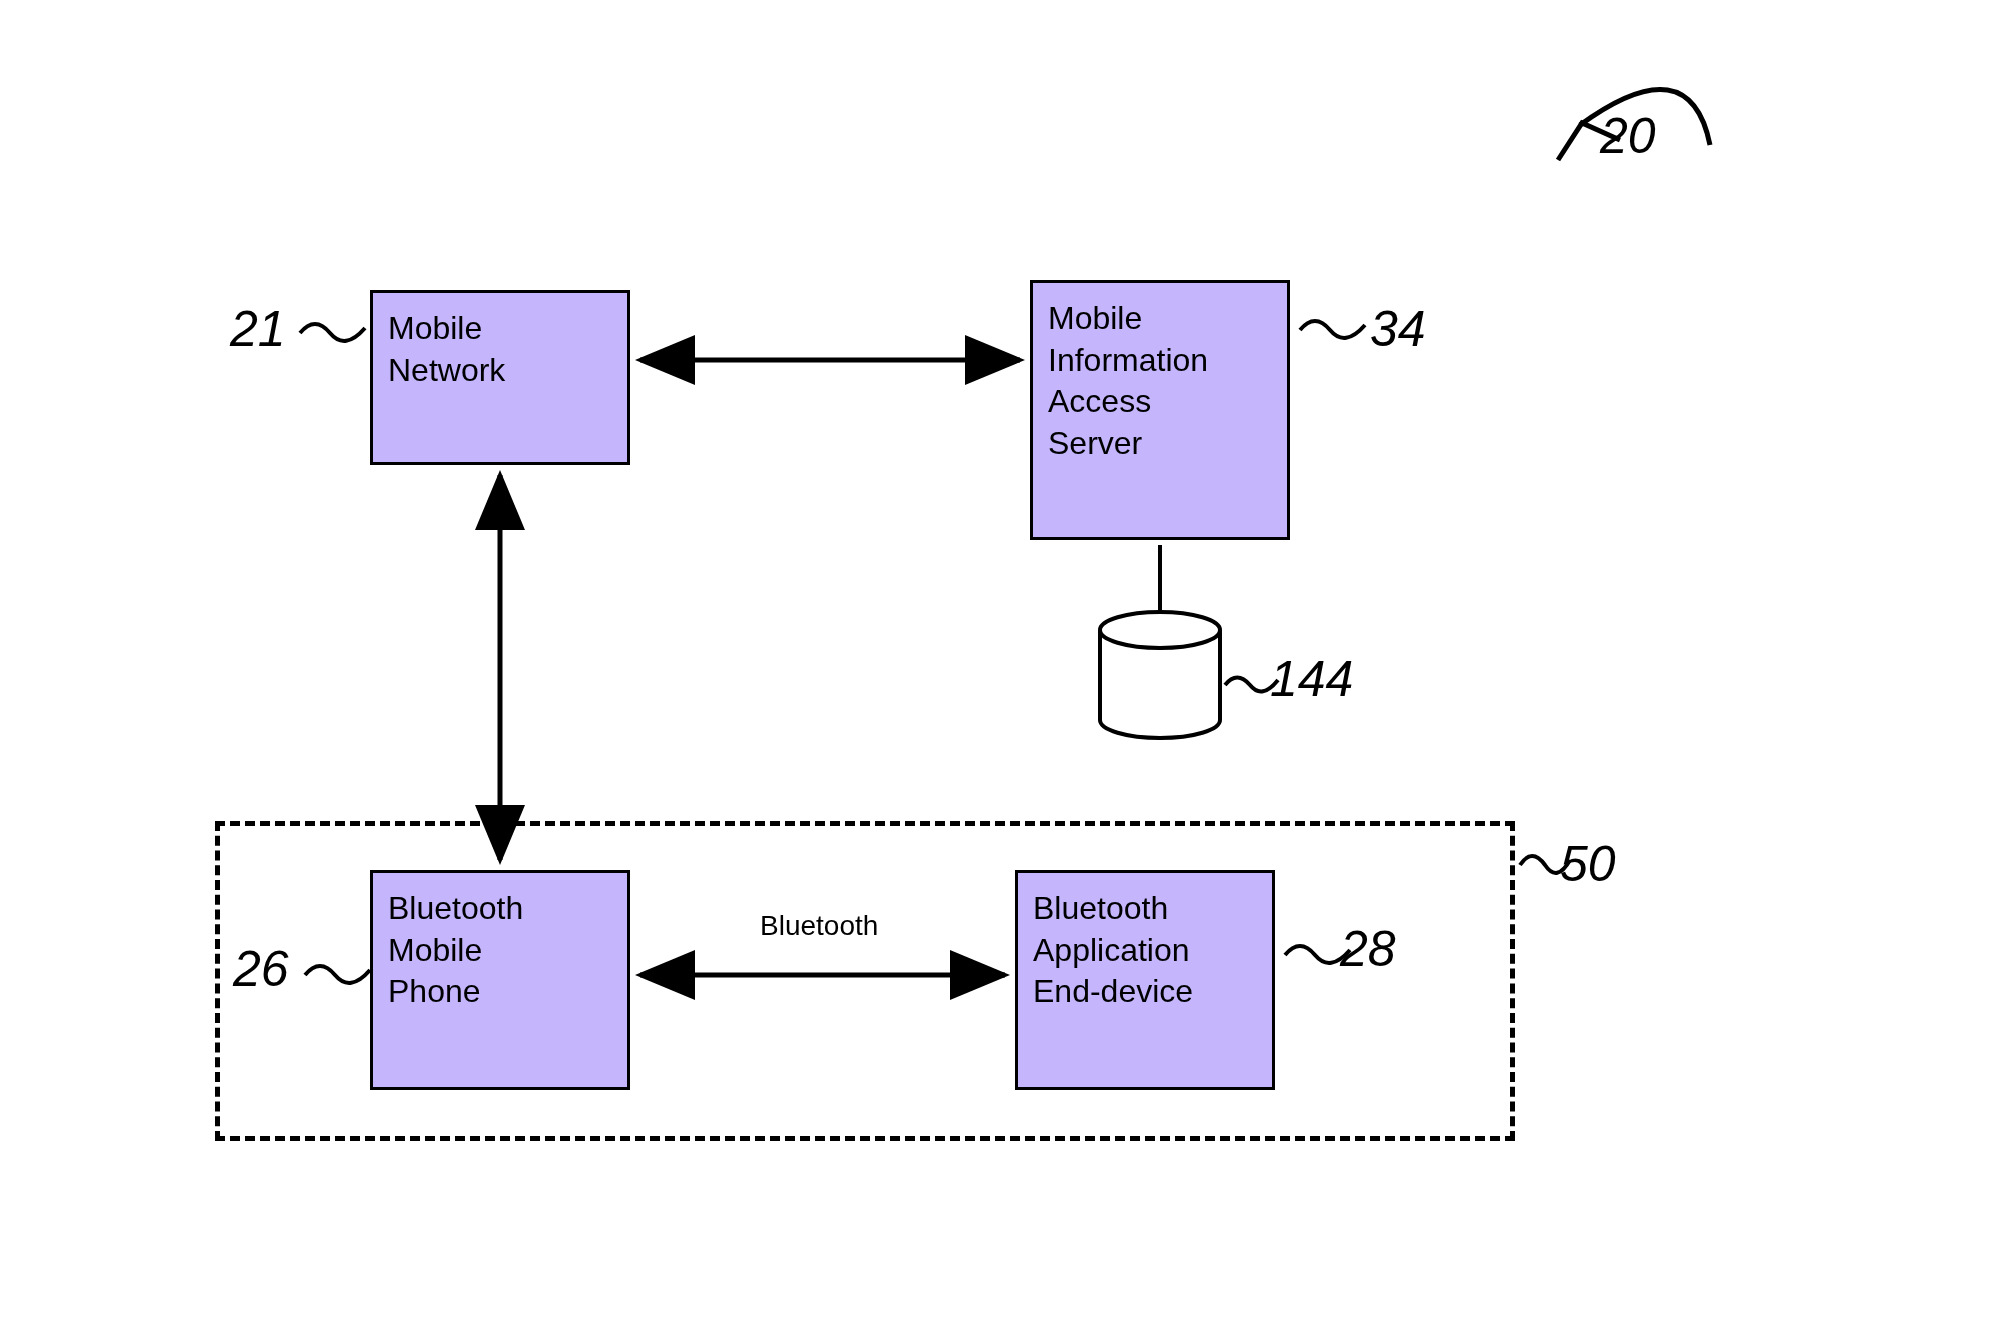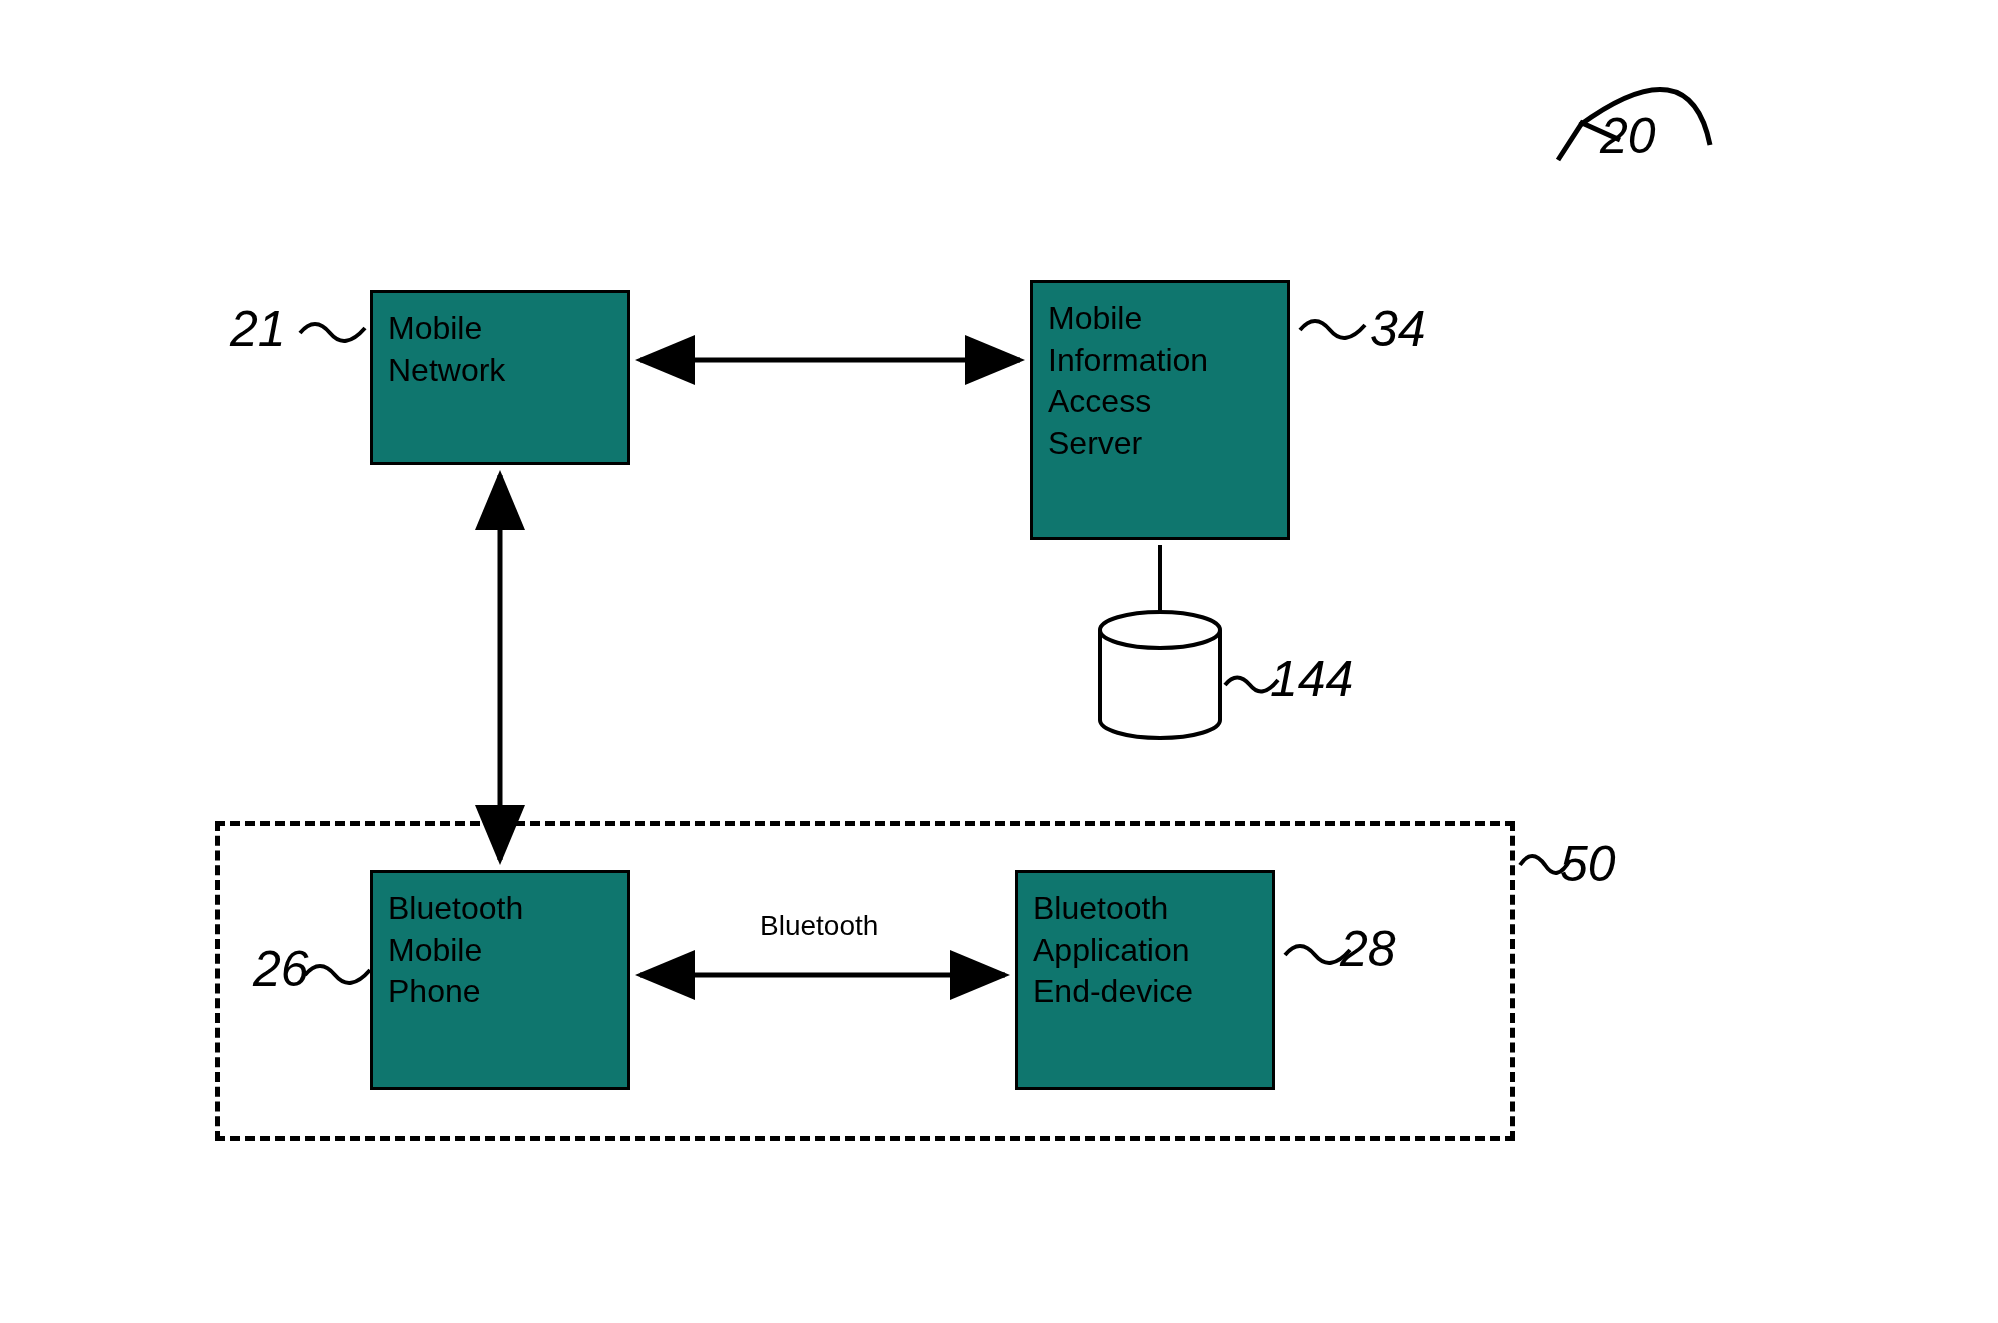--- a/index.html
+++ b/index.html
@@ -7,21 +7,21 @@
       margin: 0;
       padding: 0;
       background: #fff;
       width: 1998px;
       height: 1323px;
       position: relative;
     }
     .box {
       position: absolute;
       border: 3px solid #000;
-      background: #0f766e;
+      background: #c4b5fd;
       padding: 15px;
       font-size: 32px;
       line-height: 1.3;
       box-sizing: border-box;
     }
     .dashed-box {
       position: absolute;
       border: 5px dashed #000;
       background: transparent;
       box-sizing: border-box;
@@ -62,21 +62,21 @@
 
 <div class="box" style="left:1015px; top:870px; width:260px; height:220px;">
   <span>Bluetooth<br>Application<br>End-device</span>
 </div>
 
 <div class="dashed-box" style="left:215px; top:821px; width:1300px; height:320px;"></div>
 
 <div class="ref-label" style="left:230px; top:300px;">21</div>
 <div class="ref-label" style="left:1370px; top:300px;">34</div>
 <div class="ref-label" style="left:1270px; top:650px;">144</div>
-<div class="ref-label" style="left:253px; top:940px;">26</div>
+<div class="ref-label" style="left:233px; top:940px;">26</div>
 <div class="ref-label" style="left:1340px; top:920px;">28</div>
 <div class="ref-label" style="left:1560px; top:835px;">50</div>
 <div class="ref-label" style="left:1600px; top:95px;margin-top:12px;">20</div>
 
 <div class="connector-label" style="left:760px; top:910px;">Bluetooth</div>
 
 <svg class="overlay" viewBox="0 0 1998 1323">
   <defs>
     <marker id="arrowhead" markerWidth="12" markerHeight="10" refX="11" refY="5" orient="auto">
       <polygon points="0 0, 12 5, 0 10" fill="#000"></polygon>

